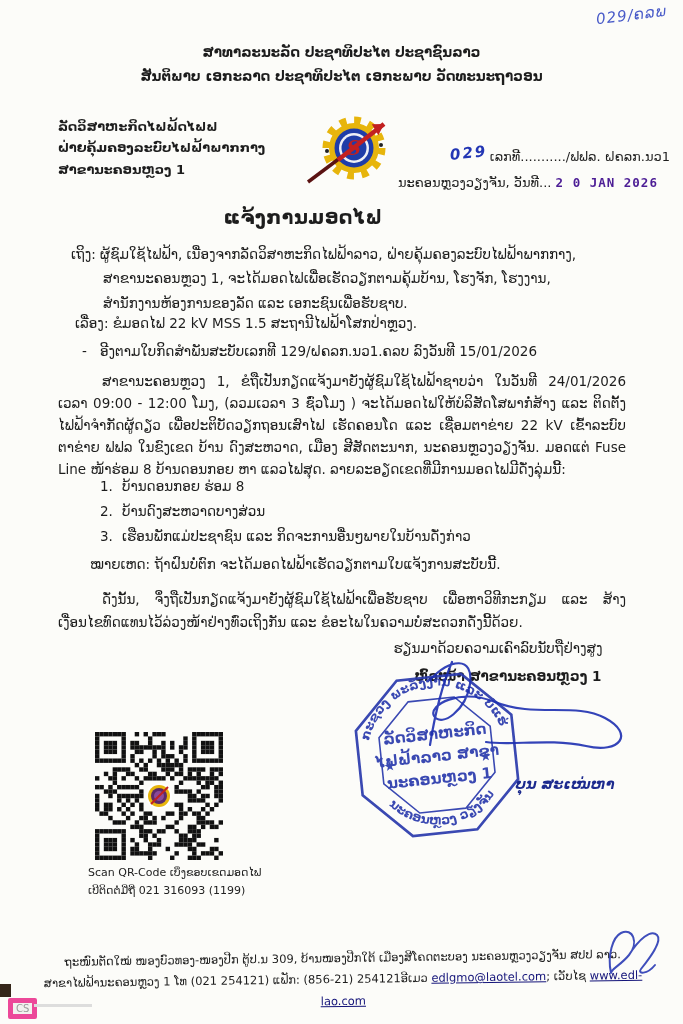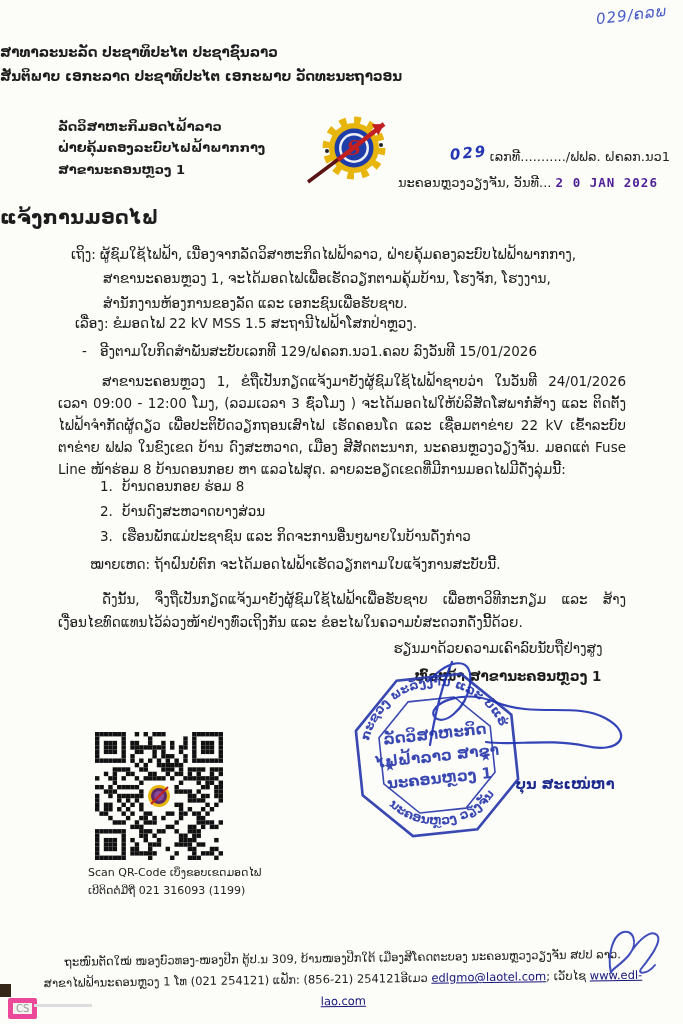--- a/index.html
+++ b/index.html
@@ -1,19 +1,19 @@
 <!DOCTYPE html>
 <html><head>
 <meta charset="utf-8">
 <style>
   html,body{margin:0;padding:0;background:#cfcfcf;}
   .page{position:relative;width:683px;height:1024px;margin:0 auto;background:#fcfcf9;
         font-family:"DejaVu Sans","Liberation Sans",sans-serif;color:#1d1d1d;overflow:hidden;}
   .abs{position:absolute;}
-  .center{}
+  .center{text-align:center;}
   .motto{top:40px;left:0;width:683px;font-size:13.5px;font-weight:bold;line-height:1.8;}
   .org-block{top:116px;left:58px;font-size:13px;font-weight:bold;line-height:1.65;}
   .logo-wrap{top:110px;left:300px;width:100px;height:88px;}
   .ref-block{top:144px;left:398px;width:272px;font-size:13px;line-height:2.0;}
   .ref-line{position:relative;white-space:nowrap;text-align:right;}
   .hand-number{position:absolute;left:52px;top:-6px;color:#2336b4;font-style:italic;
                font-weight:bold;font-size:15px;transform:rotate(-6deg);letter-spacing:2px;}
   .date-stamp{color:#4c1d95;font-family:"DejaVu Sans Mono","Liberation Mono",monospace;
               font-weight:bold;font-size:12.5px;letter-spacing:1px;}
   .corner-note{top:6px;right:16px;color:#2a3fc0;font-style:italic;font-size:15px;
@@ -29,21 +29,21 @@
   .list{top:474px;left:100px;font-size:13.5px;line-height:1.85;}
   .list .num{display:inline-block;width:22px;}
   .note{top:556px;left:58px;width:568px;font-size:13.5px;margin-left:32px;}
   .closing{top:588px;left:58px;width:568px;font-size:13.5px;line-height:1.7;
            text-align:justify;text-indent:44px;}
   .salutation{top:640px;left:330px;width:336px;text-align:center;font-size:13.5px;}
   .signer-title{top:668px;left:356px;width:304px;text-align:center;font-size:13.5px;font-weight:bold;}
   .stamp-wrap{top:666px;left:348px;width:178px;height:178px;transform:rotate(-6deg);opacity:.92;}
   .sig-wrap{top:650px;left:390px;width:270px;height:150px;pointer-events:none;}
   .signer-name{top:776px;left:470px;width:190px;text-align:center;font-size:14.5px;
-               font-weight:bold;color:#1c2a8e;}
+               font-weight:bold;color:#1c2a8e;font-style:italic;}
   .qr-wrap{top:732px;left:95px;width:128px;height:128px;}
   .qr-captions{top:864px;left:88px;font-size:11px;line-height:1.6;color:#222;}
   .footer{top:948px;left:30px;width:626px;font-size:11.5px;line-height:1.85;
           transform:rotate(-0.8deg);text-align:center;}
   .footer .lnk{text-decoration:underline;color:#15157a;}
   .footer-initials{top:925px;right:14px;width:70px;height:60px;}
   .cs-mark{left:8px;top:998px;font-size:10px;color:#9a9a9a;border:5px solid #ec4899;
            border-radius:2px;padding:0 3px;background:#f2f2ef;}
   .cs-line{left:34px;top:1004px;width:58px;height:3px;background:#dddddd;}
   .scan-square{left:0px;top:984px;width:11px;height:13px;background:#35261a;}
@@ -54,21 +54,21 @@
 <div class="page">
 
   <div class="abs motto center">
     <div>ສາທາລະນະລັດ ປະຊາທິປະໄຕ ປະຊາຊົນລາວ</div>
     <div>ສັນຕິພາບ ເອກະລາດ ປະຊາທິປະໄຕ ເອກະພາບ ວັດທະນະຖາວອນ</div>
   </div>
 
   <div class="abs corner-note">029/ຄລພ</div>
 
   <div class="abs org-block">
-    <div>ລັດວິສາຫະກິມອດໄຟ້າລາວ</div>
+    <div>ລັດວິສາຫະກິດໄຟຟ້ດໄຟຟ</div>
     <div>ຝ່າຍຄຸ້ມຄອງລະບົບໄຟຟ້າພາກກາງ</div>
     <div>ສາຂານະຄອນຫຼວງ 1</div>
   </div>
 
   <div class="abs logo-wrap">
     <svg viewBox="0 0 100 88" width="100" height="88">
       <g transform="translate(54,38)">
         <circle r="27" fill="none" stroke="#e7b50c" stroke-width="9" stroke-dasharray="6.5 7.6"></circle>
         <circle r="25" fill="#e7b50c"></circle>
         <circle cx="-27" cy="3" r="2" fill="#222"></circle>

